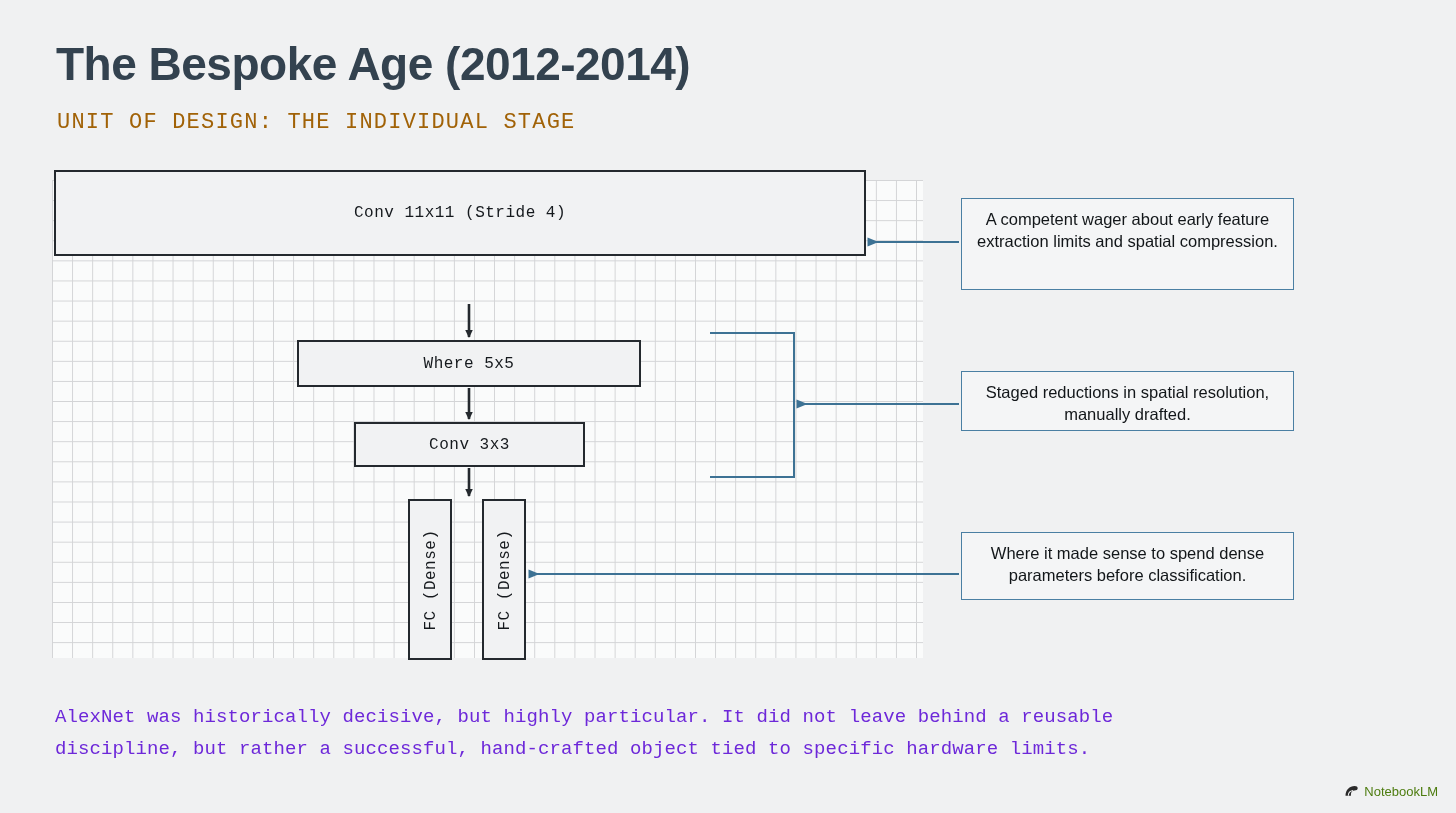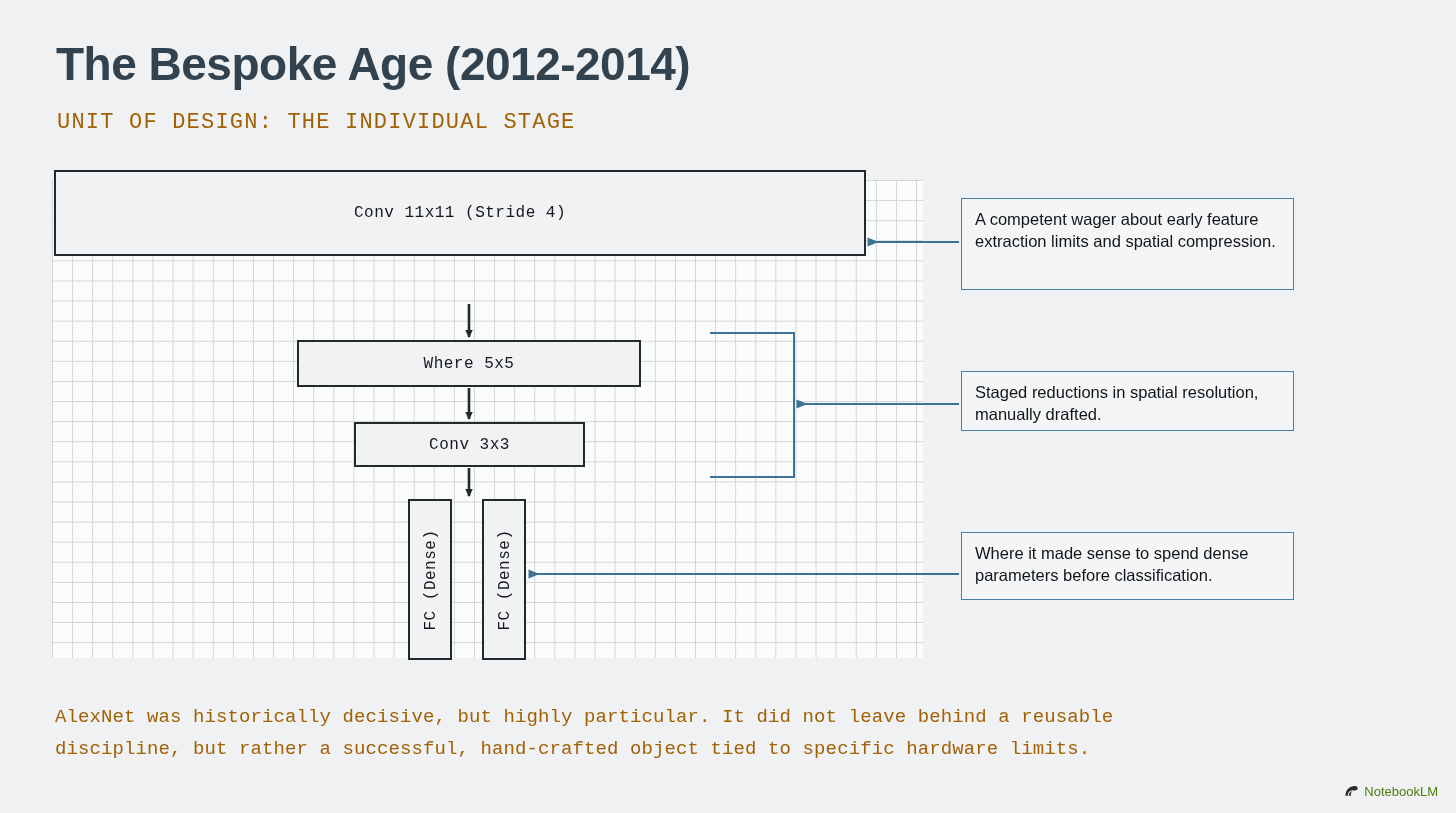--- a/index.html
+++ b/index.html
@@ -124,35 +124,36 @@
   .callout {
     position: absolute;
     background: #f4f5f6;
     border: 1.8px solid #4a7fa3;
     box-sizing: border-box;
     padding: 10px 13px;
     font-family: "Liberation Sans", sans-serif;
     font-size: 16.5px;
     line-height: 1.33;
     color: #121619;
+    text-align: center;
   }
   #callout-1 { left: 961px; top: 198px;  width: 333px; height: 92px; }
   #callout-2 { left: 961px; top: 371px;  width: 333px; height: 60px; }
   #callout-3 { left: 961px; top: 532px;  width: 333px; height: 68px; }
 
   
   #caption {
     position: absolute;
     left: 55px;
     top: 702px;
     width: 1340px;
     font-family: "Liberation Mono", monospace;
     font-size: 19px;
     line-height: 1.68;
-    color: #a16207;
+    color: #6d28d9;
     letter-spacing: 0.1px;
   }
   #caption .cap-line { display: block; white-space: nowrap; }
 
   
   #watermark {
     position: absolute;
     right: 18px;
     bottom: 14px;
     display: flex;

